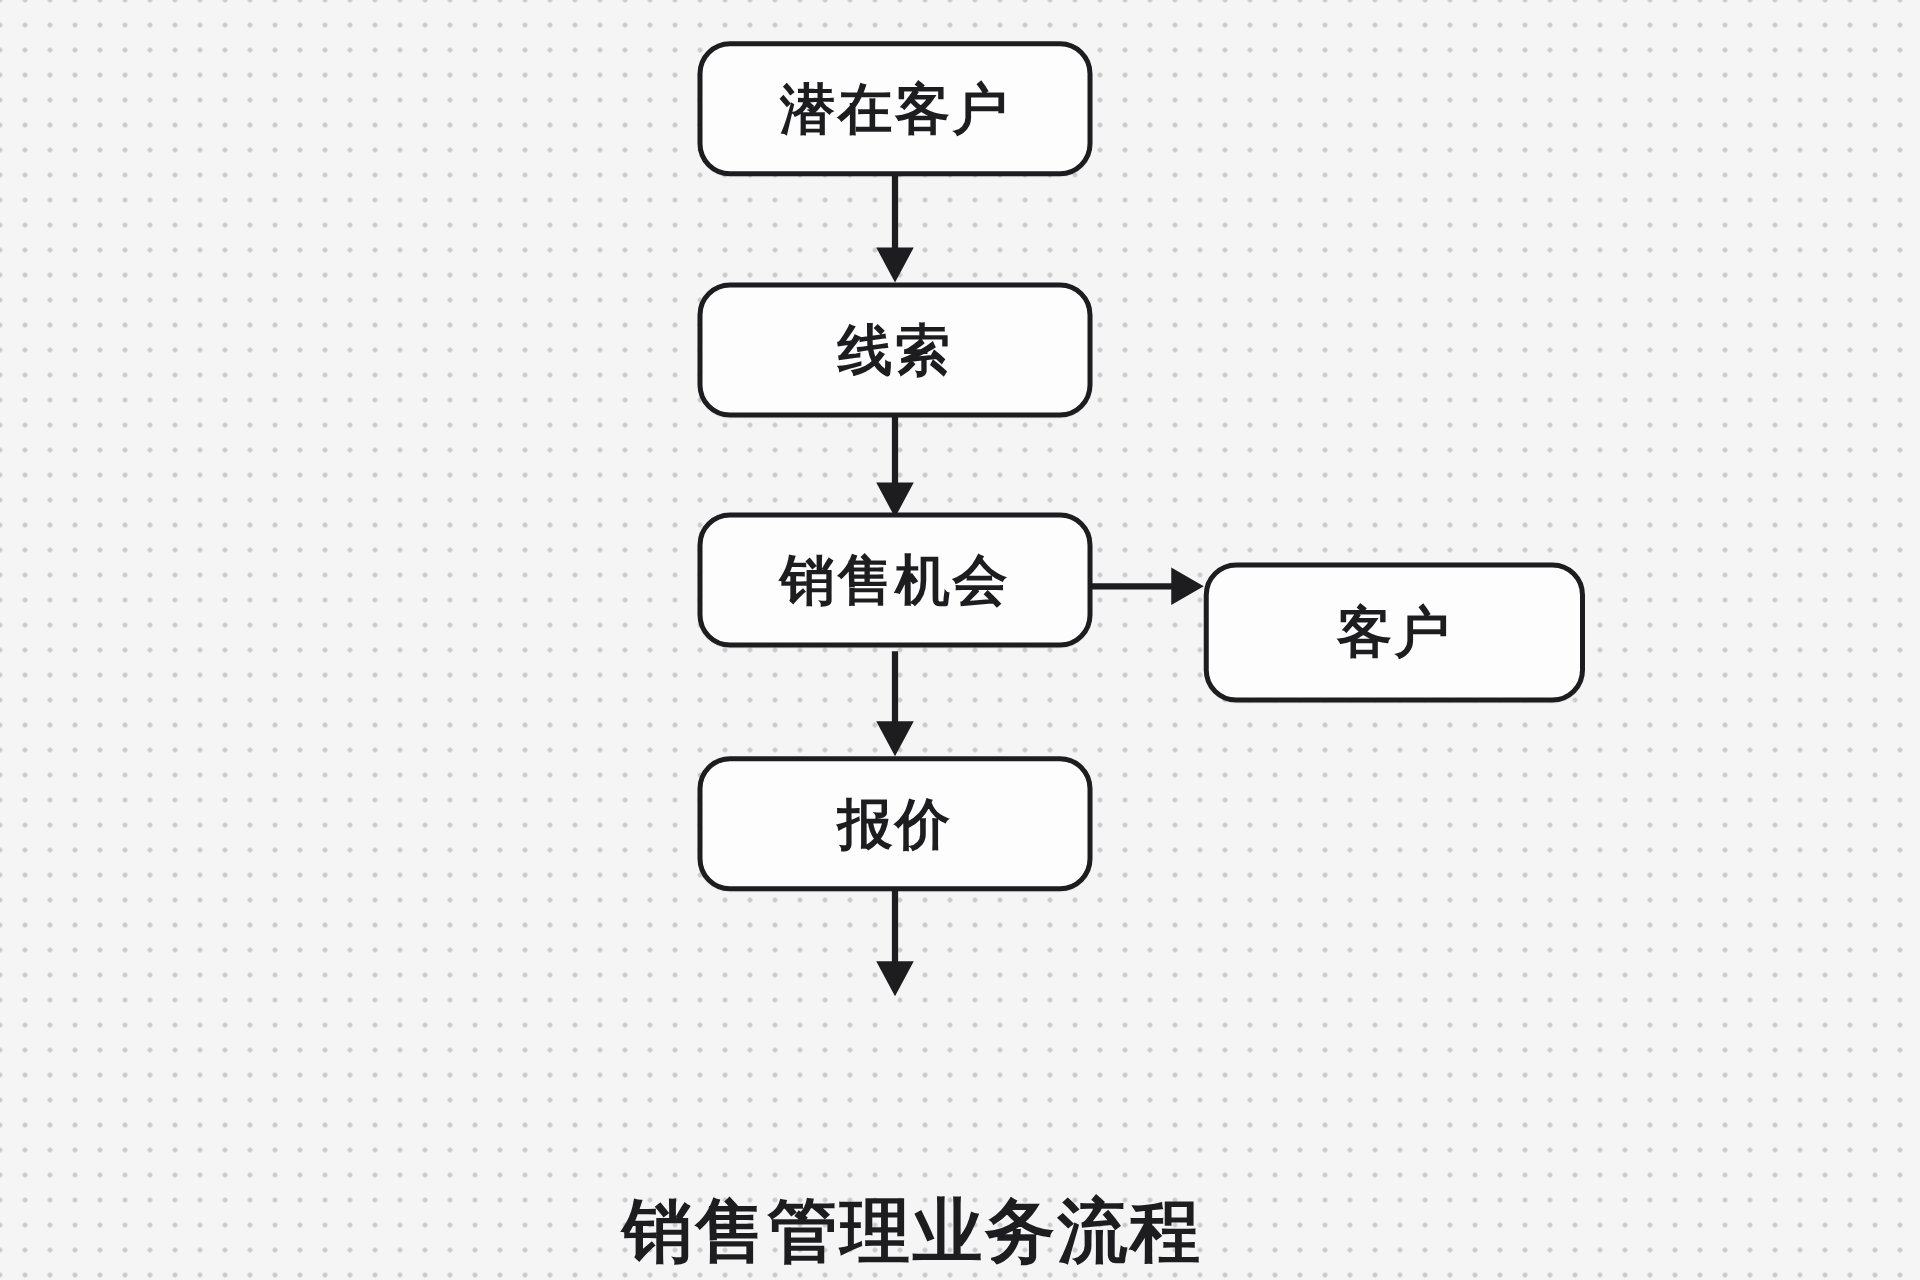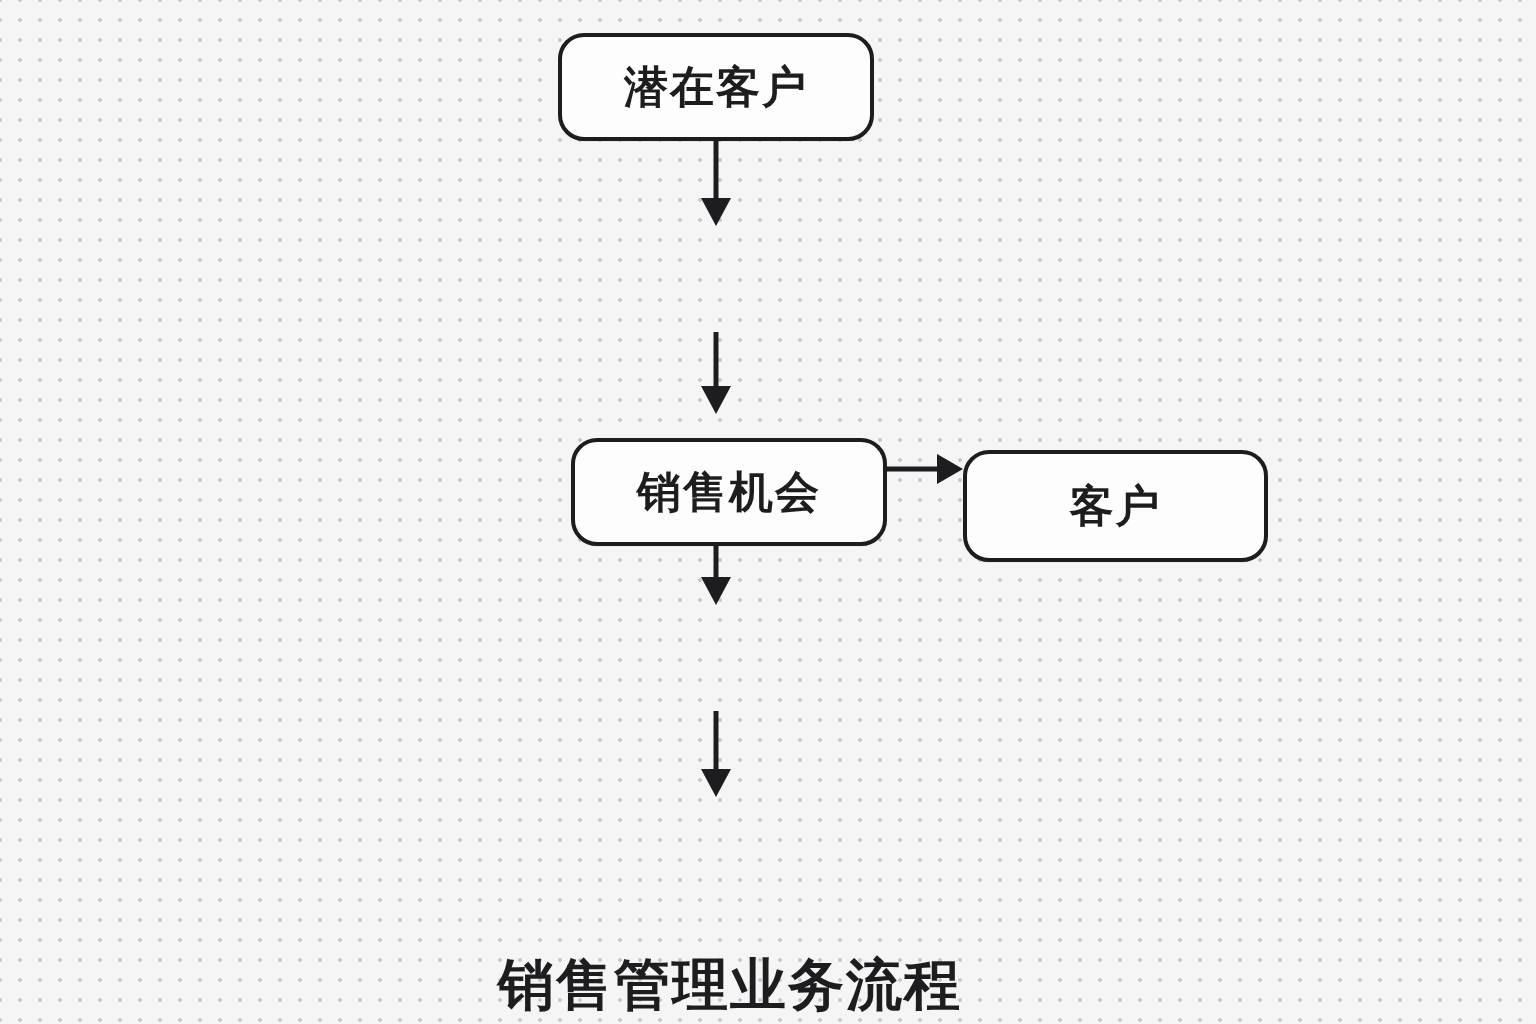--- a/index.html
+++ b/index.html
@@ -41,21 +41,21 @@
   .node-label {
     color: var(--text);
     font-size: 44px;
     font-weight: 700;
     letter-spacing: 2px;
     white-space: nowrap;
   }
   .node-main { left: 558px; width: 316px; height: 108px; }
   .node-potential   { top: 33px; }
   .node-lead        { top: 226px; }
-  .node-opportunity { top: 438px; margin-left: 13px; }
+  .node-opportunity { top: 410px; }
   .node-quote       { top: 605px; }
   .node-contract    { top: 797px; }
   .node-customer    { left: 963px; top: 414px; width: 305px; height: 112px; margin-top: 36px; }
   .caption {
     position: absolute;
     left: 480px; top: 948px; width: 500px;
     text-align: center;
     color: var(--text);
     font-size: 56px;
     font-weight: 700;
@@ -92,26 +92,32 @@
     <g>
       <line class="edge-line" x1="716" y1="711" x2="716" y2="771"></line>
       <polygon class="edge-head" points="701,769 731,769 716,797"></polygon>
     </g>
   </svg>
 
   <div class="node node-main node-potential">
     <span class="node-label">潜在客户</span>
   </div>
 
+  <div class="node node-main node-lead">
+    <span class="node-label">线索</span>
+  </div>
 
   <div class="node node-main node-opportunity">
     <span class="node-label">销售机会</span>
   </div>
 
   <div class="node node-customer">
     <span class="node-label">客户</span>
   </div>
 
+  <div class="node node-main node-quote">
+    <span class="node-label">报价</span>
+  </div>
 
 
   <div class="caption">销售管理业务流程</div>
 
 </div>
 
 </body></html>

